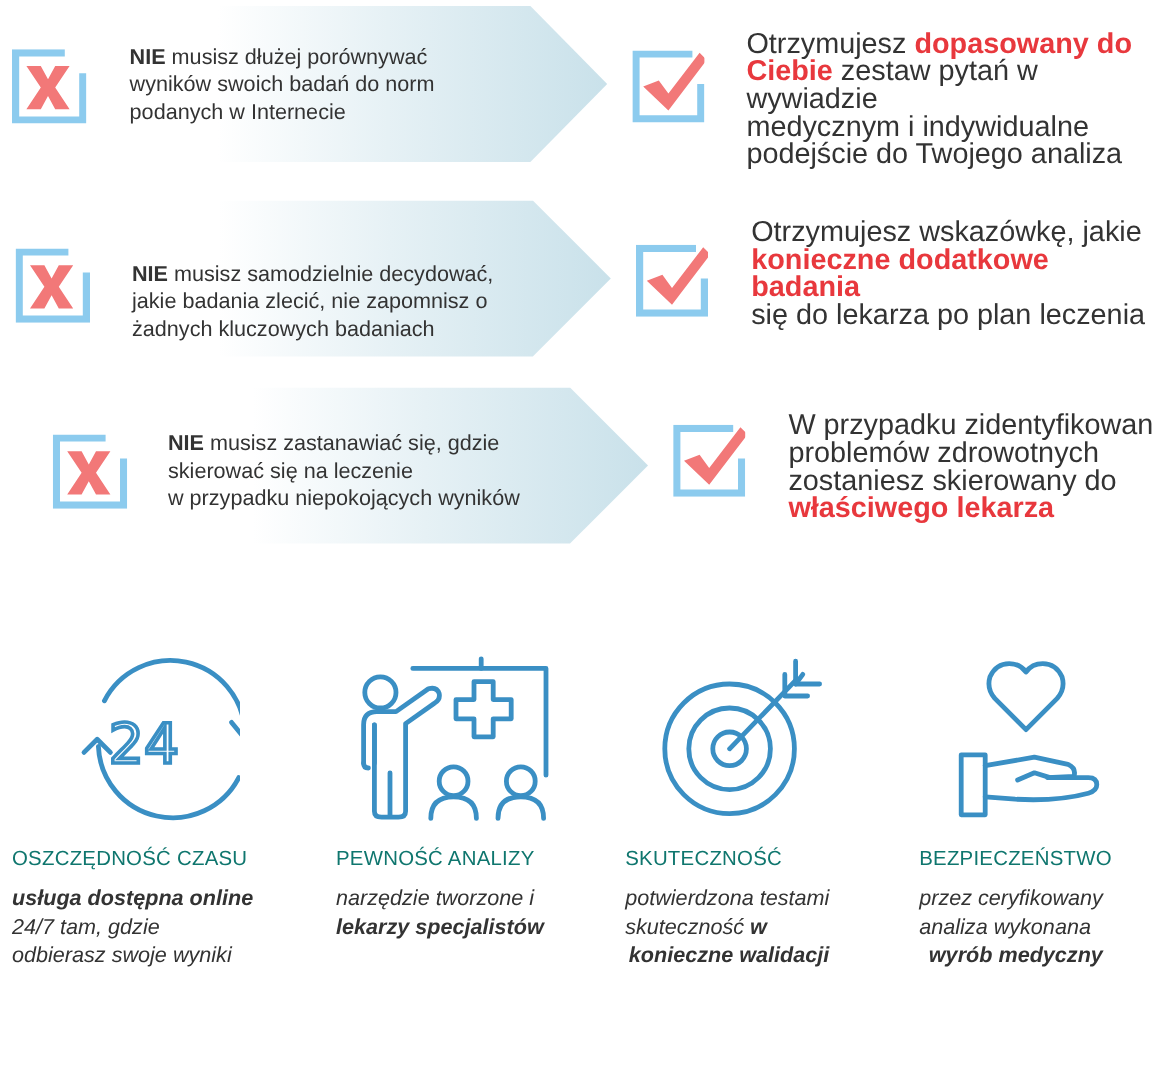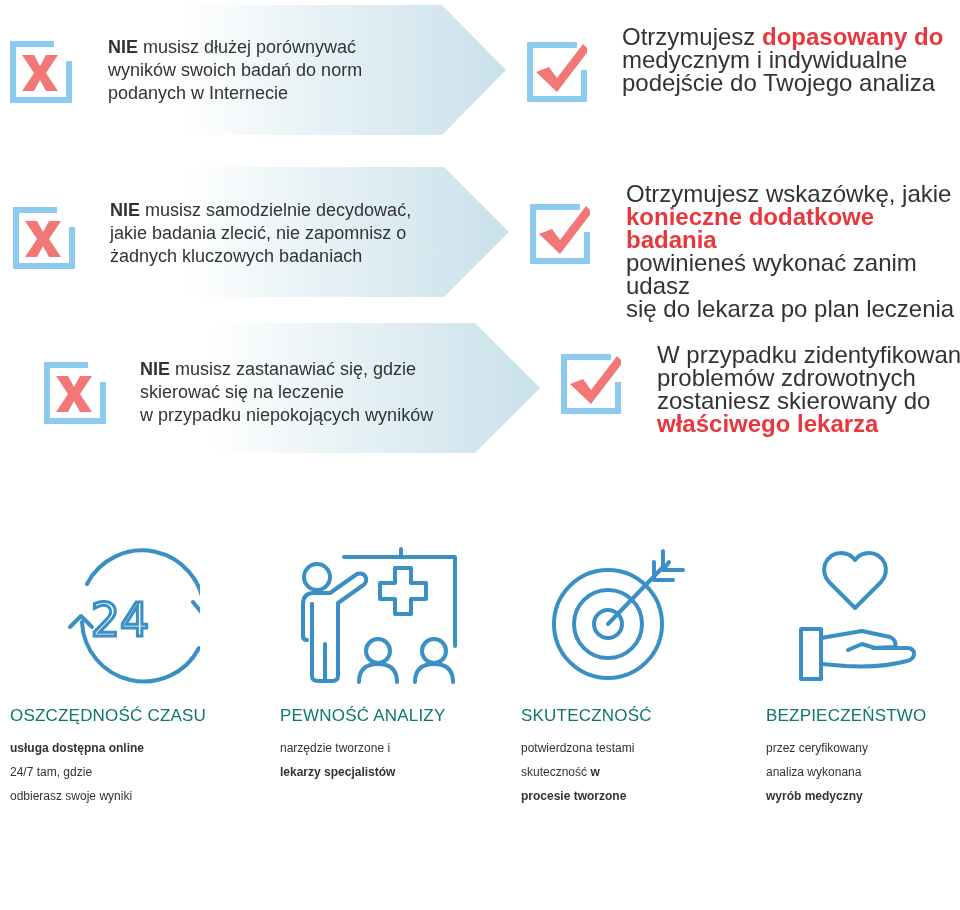--- a/index.html
+++ b/index.html
@@ -9,30 +9,30 @@
     }
     .row { position: absolute; left: 0; width: 960px; height: 132px; }
     .xbox { position: absolute; left: 10px; width: 62px; height: 62px; }
     .cbox { position: absolute; width: 60px; height: 60px; }
     .con-text {
       position: absolute; left: 108px; font-size: 18px; line-height: 23px; color: #333333;
     }
     .pro-text {
       position: absolute; left: 622px; font-size: 24px; line-height: 23px; color: #333333; width: 330px;
     }
-    .bold { font-weight: bold; }
+    .bold { font-weight: bold; text-align: right; }
     .red { color: #e8383d; font-weight: bold; }
     .feature { position: absolute; top: 540px; width: 230px; }
     .feature .icon { position: absolute; top: 0; height: 150px; }
     .feature .ftitle {
       position: absolute; top: 166px; left: 0; font-size: 17px; color: #0f766e; white-space: nowrap;
       letter-spacing: 0.2px;
     }
     .feature .fdesc {
-      position: absolute; top: 196px; left: 0; font-size: 12px; line-height: 24px; color: #333333; white-space: nowrap;
+      position: absolute; top: 196px; left: 0; font-size: 18px; line-height: 24px; color: #333333; white-space: nowrap; font-style: italic;
     }
   </style>
 </head>
 <body>
 
 <div class="row" style="top:5px;">
   <svg class="arrow-shape" style="position:absolute;left:0;top:0;" width="520" height="132">
     <defs>
       <linearGradient id="ag1" x1="0" y1="0" x2="1" y2="0">
         <stop offset="0" stop-color="#ffffff"></stop>
@@ -51,20 +51,21 @@
     <div><span class="bold">NIE</span><span> musisz dłużej porównywać</span></div>
     <div>wyników swoich badań do norm</div>
     <div>podanych w Internecie</div>
   </div>
   <svg class="cbox" style="left:527px;top:37px;" viewBox="0 0 60 60">
     <path d="M50 3 H3 V57 H57 V28" fill="none" stroke="#8ccbee" stroke-width="6"></path>
     <path d="M9 30 L22 25 L30 36 L56 2 L62 8 L30 50 Z" fill="#f27878"></path>
   </svg>
   <div class="pro-text" style="top:20px;">
     <div><span>Otrzymujesz </span><span class="red">dopasowany do</span></div>
+    <div><span class="red">Ciebie</span><span> zestaw pytań w wywiadzie</span></div>
     <div>medycznym i indywidualne</div>
     <div>podejście do Twojego analiza</div>
   </div>
 </div>
 
 <div class="row" style="top:167px;">
   <svg style="position:absolute;left:0;top:0;" width="520" height="132">
     <defs>
       <linearGradient id="ag2" x1="0" y1="0" x2="1" y2="0">
         <stop offset="0" stop-color="#ffffff"></stop>
@@ -72,33 +73,32 @@
         <stop offset="0.55" stop-color="#e6f1f5"></stop>
         <stop offset="1" stop-color="#c9e1ea"></stop>
       </linearGradient>
     </defs>
     <polygon points="100,0 444,0 509,65 444,130 100,130" fill="url(#ag2)"></polygon>
   </svg>
   <svg class="xbox" style="top:40px;left:13px;" viewBox="0 0 62 62">
     <path d="M44 3 H3 V59 H59 V20" fill="none" stroke="#8ccbee" stroke-width="6"></path>
     <path d="M14 14 L26 14 L32 25 L38 14 L50 14 L38 32 L50 50 L38 50 L32 39 L26 50 L14 50 L26 32 Z" fill="#f27878" transform="translate(-2,0)"></path>
   </svg>
-  <div class="con-text" style="top:32px;left:110px;">
+  <div class="con-text" style="top:50px;left:110px;">
     <div><span class="bold">NIE</span><span> musisz samodzielnie decydować,</span></div>
     <div>jakie badania zlecić, nie zapomnisz o</div>
     <div>żadnych kluczowych badaniach</div>
   </div>
   <svg class="cbox" style="left:530px;top:37px;" viewBox="0 0 60 60">
     <path d="M50 3 H3 V57 H57 V28" fill="none" stroke="#8ccbee" stroke-width="6"></path>
     <path d="M9 30 L22 25 L30 36 L56 2 L62 8 L30 50 Z" fill="#f27878"></path>
   </svg>
   <div class="pro-text" style="top:15px;left:626px;">
     <div>Otrzymujesz wskazówkę, jakie</div>
     <div class="red">konieczne dodatkowe badania</div>
-    <div>powinieneś wykonać zanim udasz</div>
     <div>się do lekarza po plan leczenia</div>
   </div>
 </div>
 
 <div class="row" style="top:323px;margin-left:28px;">
   <svg style="position:absolute;left:0;top:0;" width="520" height="132">
     <defs>
       <linearGradient id="ag3" x1="0" y1="0" x2="1" y2="0">
         <stop offset="0" stop-color="#ffffff"></stop>
         <stop offset="0.2" stop-color="#ffffff"></stop>
@@ -178,21 +178,21 @@
       <path d="M87 84 L142 27"></path>
       <path d="M133 22 V40 H152"></path>
       <path d="M142 11 V30 H162"></path>
       <path d="M148 22 L142 30"></path>
     </g>
   </svg>
   <div class="ftitle">SKUTECZNOŚĆ</div>
   <div class="fdesc">
     <div>potwierdzona testami</div>
     <div><span>skuteczność </span><span class="bold">w</span></div>
-    <div class="bold">procesie tworzone</div>
+    <div class="bold">konieczne walidacji</div>
   </div>
 </div>
 
 <div class="feature" style="left:766px;">
   <svg class="icon" style="left:20px;" width="170" height="150" viewBox="0 0 170 150">
     <g fill="none" stroke="#3a8fc4" stroke-width="4" stroke-linecap="round" stroke-linejoin="round">
       <path d="M69 68 L43 42 Q36 34 39 24 Q44 13 55 13 Q64 13 69 20 Q74 13 83 13 Q94 13 99 24 Q102 34 95 42 Z"></path>
       <rect x="15" y="89" width="20" height="50"></rect>
       <path d="M35 98 L76 91 L104 97 Q111 100 109 107 L87 108"></path>
       <path d="M62 110 L76 104 L89 108 H121 Q128 108 128 114 Q128 119 121 121 Q95 128 60 126 L35 124"></path>

